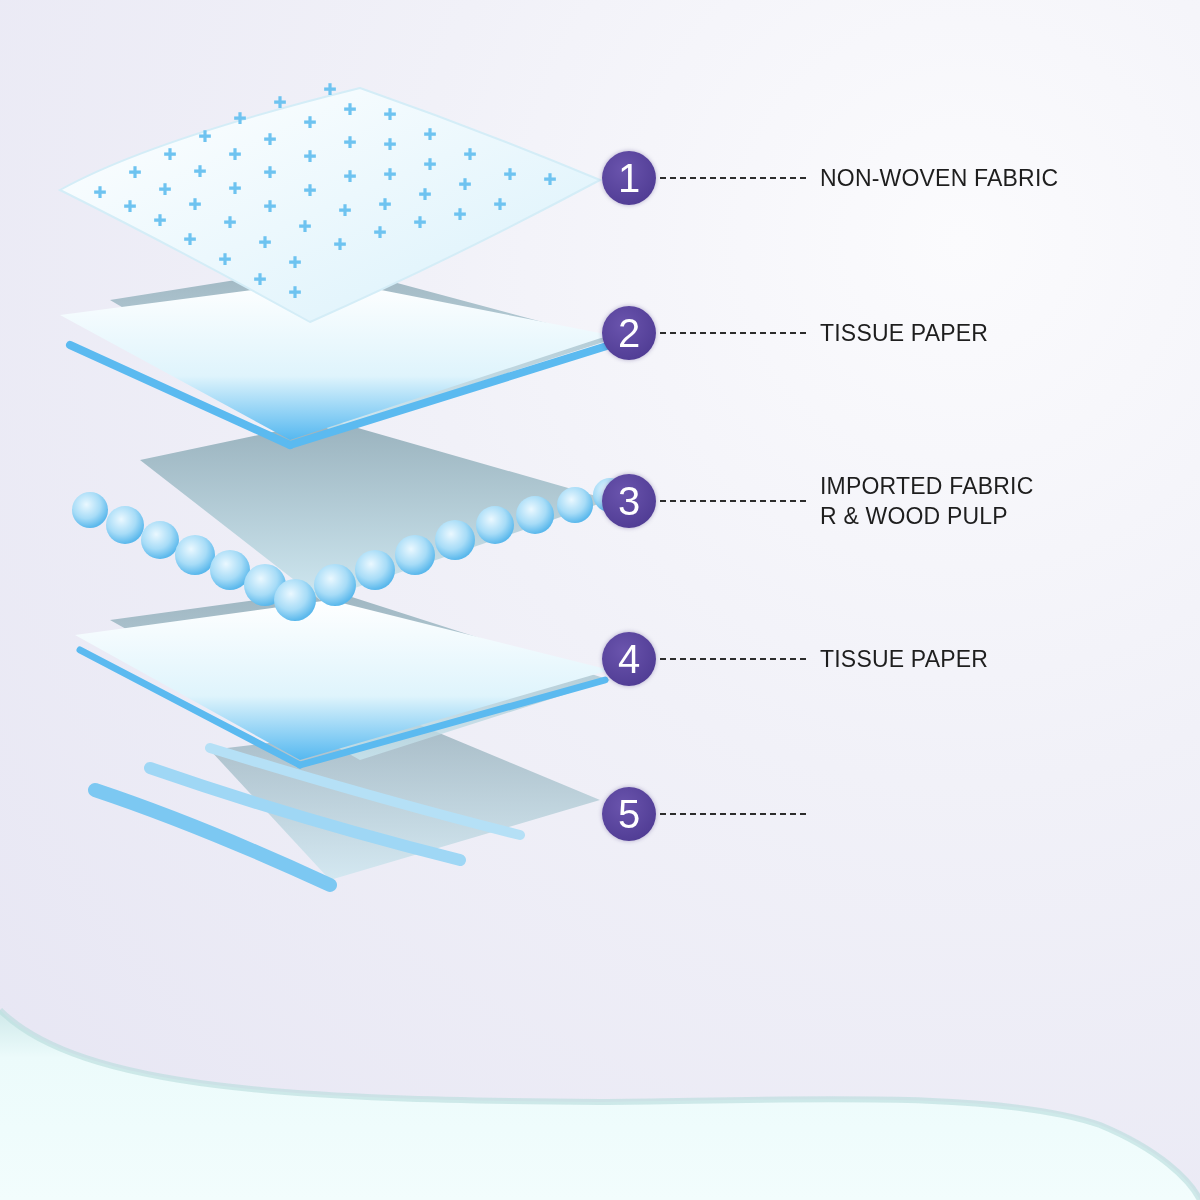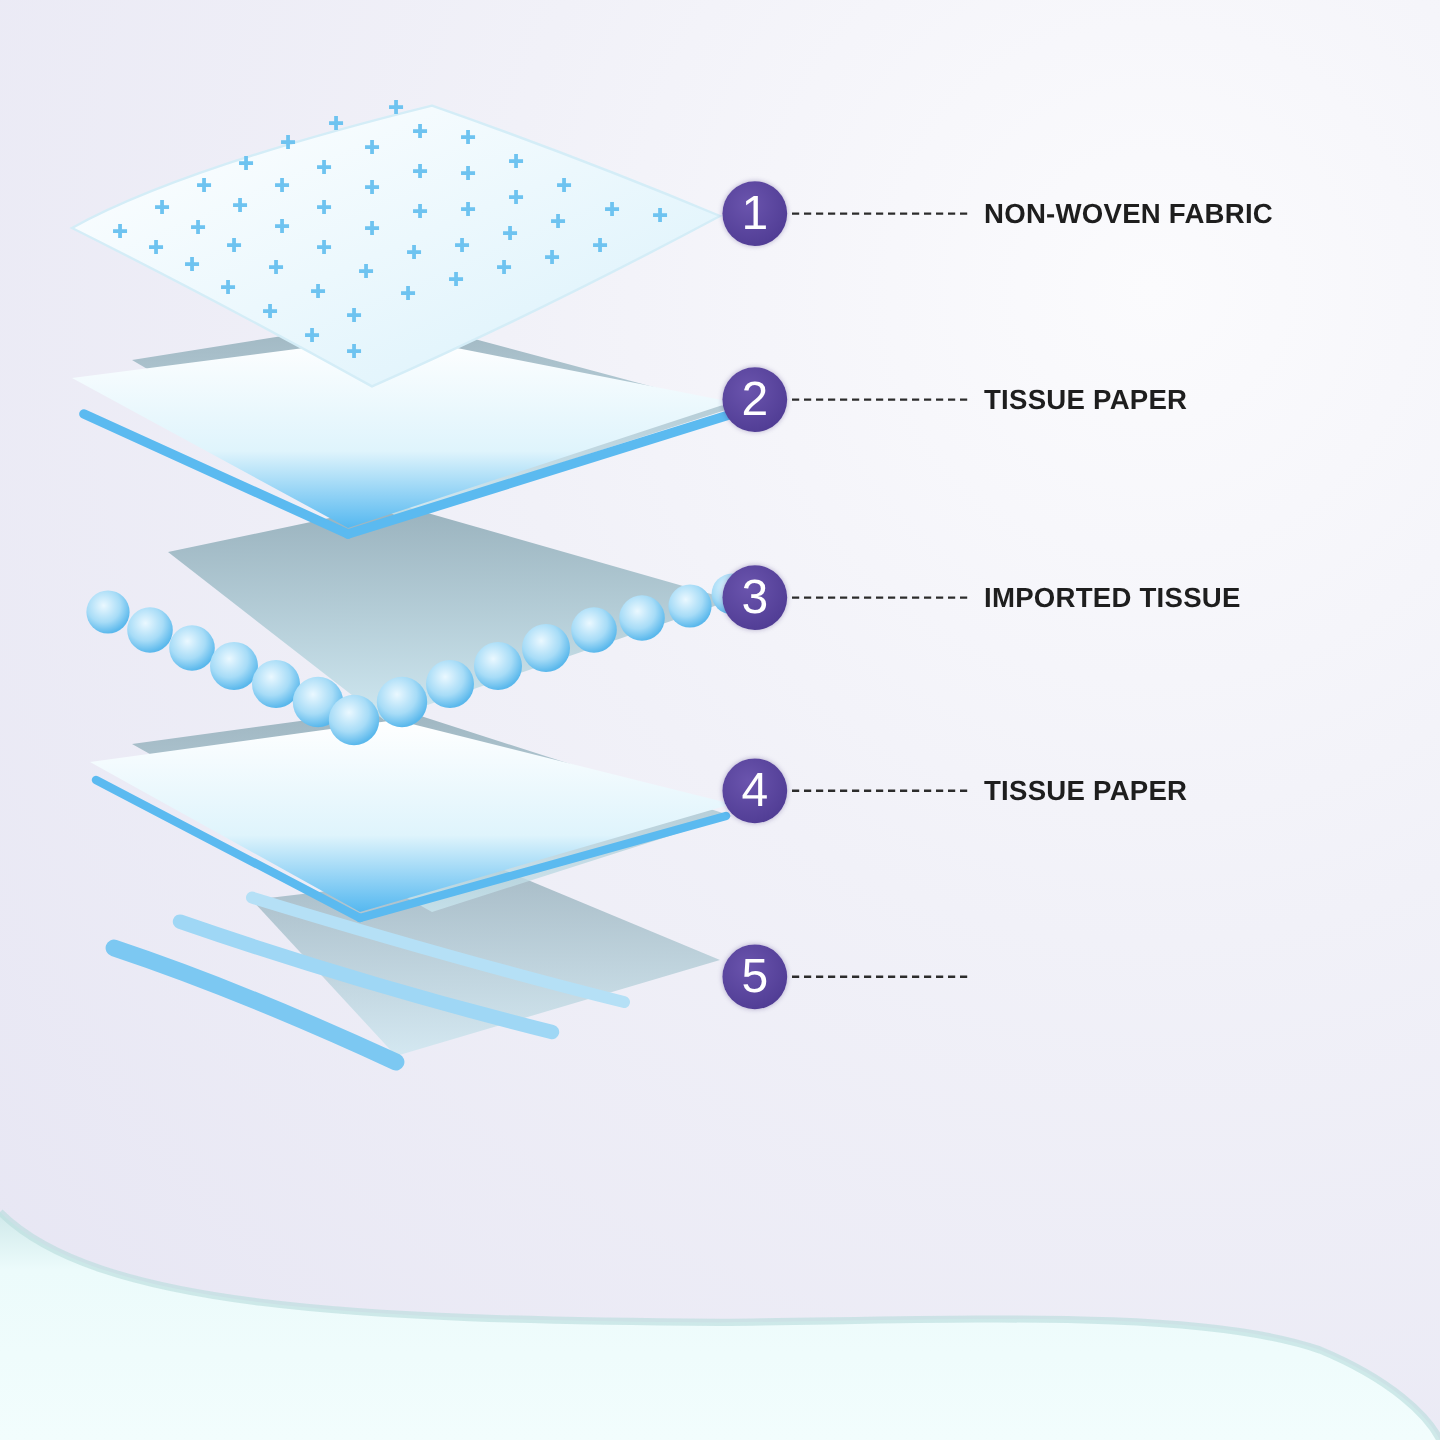--- a/index.html
+++ b/index.html
@@ -16,21 +16,21 @@
     background: radial-gradient(circle at 40% 35%, #6a54ad 0%, #533f97 70%, #46348a 100%);
     color: #fff; display: flex; align-items: center; justify-content: center;
     font-size: 40px; font-weight: normal; line-height: 1;
     box-shadow: 0 0 4px rgba(60,40,120,0.35);
   }
   .leader {
     width: 146px; margin-left: 4px; margin-right: 14px;
     border-top: 2px dashed #2c2c2c; height: 0;
   }
   .label {
-    font-weight: bold; font-size: 23px; color: #1e1e1e; letter-spacing: 0.2px; line-height: 30px;
+    font-weight: normal; font-size: 23px; color: #1e1e1e; letter-spacing: 0.2px; line-height: 30px;
   }
 </style>
 </head>
 <body>
 
 <svg class="bottom-wave" viewBox="0 0 1200 250" preserveAspectRatio="none">
   <defs>
     <linearGradient id="wg" x1="0" y1="0" x2="0" y2="1">
       <stop offset="0" stop-color="#cfe9ea"></stop>
       <stop offset="0.25" stop-color="#ecfbfb"></stop>
@@ -175,21 +175,22 @@
 <div class="callout" style="top:306px;">
   <div class="badge">2</div>
   <div class="leader"></div>
   <div class="label">TISSUE PAPER</div>
 </div>
 
 <div class="callout" style="top:471px;">
   <div class="badge">3</div>
   <div class="leader"></div>
   <div class="label">
-    <div>IMPORTED TISSUE</div>
+    <div>IMPORTED FABRIC</div>
+    <div>R &amp; WOOD PULP</div>
   </div>
 </div>
 
 <div class="callout" style="top:632px;">
   <div class="badge">4</div>
   <div class="leader"></div>
   <div class="label">TISSUE PAPER</div>
 </div>
 
 <div class="callout" style="top:787px;">

